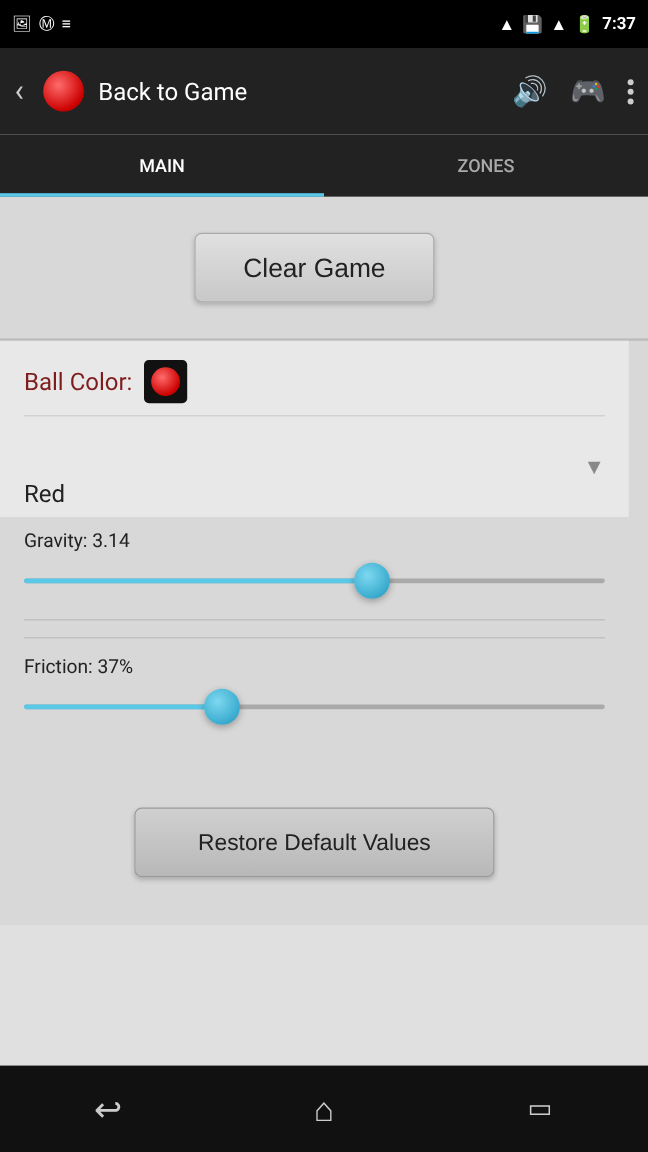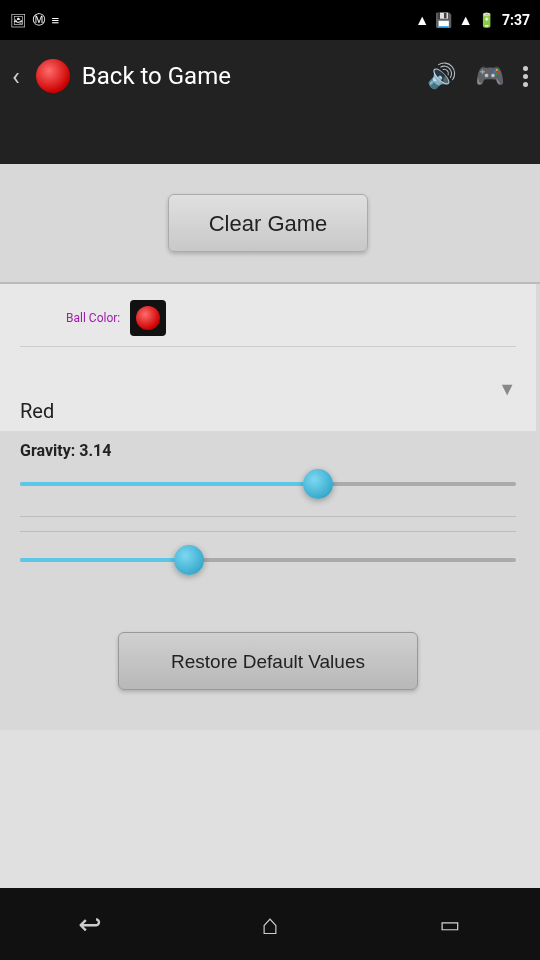--- a/index.html
+++ b/index.html
@@ -56,21 +56,21 @@
     .app-bar-ball {
       width: 34px;
       height: 34px;
       border-radius: 50%;
       background: radial-gradient(circle at 38% 35%, #ff6b6b, #cc0000 70%, #880000);
       flex-shrink: 0;
     }
     .app-bar-title {
       flex: 1;
       color: #fff;
-      font-size: 24px;
+      font-size: 20px;
       font-weight: 400;
     }
     .app-bar-actions {
       display: flex;
       align-items: center;
       gap: 18px;
     }
     .icon-sound {
       font-size: 24px;
       color: #5bc8e8;
@@ -125,21 +125,21 @@
       left: 0;
       right: 0;
       height: 3px;
       background: #5bc8e8;
     }
 
     
     .main-content {
       width: 540px;
       background: #d8d8d8;
-      padding: 30px 4px 20px 0;
+      padding: 30px 16px 20px 0;
     }
 
     
     .clear-game-btn {
       display: block;
       margin: 0 auto 30px auto;
       width: 200px;
       height: 58px;
       background: linear-gradient(to bottom, #e0e0e0, #c8c8c8);
       border: 1px solid #aaa;
@@ -165,23 +165,22 @@
       background: #e8e8e8;
       padding: 16px 20px 0 20px;
     }
     .ball-color-row {
       display: flex;
       align-items: center;
       gap: 10px;
       margin-bottom: 10px;
     }
     .ball-color-label {
-      font-size: 12px;
-      color: #a21caf;
-      margin-left: 46px;
+      font-size: 20px;
+      color: #7f1d1d;
     }
     .ball-color-swatch {
       width: 36px;
       height: 36px;
       background: #111;
       border-radius: 4px;
       display: flex;
       align-items: center;
       justify-content: center;
     }
@@ -214,21 +213,20 @@
       padding: 10px 20px;
     }
     .slider-group {
       margin-bottom: 18px;
     }
     .slider-label {
       font-size: 16px;
       color: #222;
       margin-bottom: 10px;
       display: block;
-      font-weight: bold;
     }
     .slider-track-container {
       position: relative;
       height: 28px;
       display: flex;
       align-items: center;
     }
     .slider-track {
       position: absolute;
       left: 0;
@@ -257,21 +255,21 @@
     }
     .slider-divider {
       height: 1px;
       background: #bbb;
       margin: 6px 0 14px 0;
     }
 
     
     .restore-btn {
       display: block;
-      margin: 20px auto 10px auto;
+      margin: 32px auto 10px auto;
       width: 300px;
       height: 58px;
       background: linear-gradient(to bottom, #d0d0d0, #b8b8b8);
       border: 1px solid #999;
       border-radius: 6px;
       font-size: 19px;
       color: #222;
       cursor: pointer;
       text-align: center;
       line-height: 58px;
@@ -334,20 +332,26 @@
     <span class="icon-gamepad">🎮</span>
     <div class="icon-more">
       <span></span>
       <span></span>
       <span></span>
     </div>
   </div>
 </div>
 
 <div class="tab-bar">
+  <div class="tab-item active">
+    <span>MAIN</span>
+  </div>
+  <div class="tab-item">
+    <span>ZONES</span>
+  </div>
 </div>
 
 <div class="main-content">
 
   <button class="clear-game-btn">Clear Game</button>
 
   <div class="divider"></div>
 
   <div class="ball-color-section">
     <div class="ball-color-row">
@@ -372,20 +376,21 @@
         <div class="slider-thumb" style="left: 60%"></div>
       </div>
     </div>
 
     <div class="slider-divider"></div>
 
 
     <div class="slider-divider"></div>
 
     <div class="slider-group">
+      <span class="slider-label">Friction: 37%</span>
       <div class="slider-track-container">
         <div class="slider-track"></div>
         <div class="slider-fill" style="width: 34%"></div>
         <div class="slider-thumb" style="left: 34%"></div>
       </div>
     </div>
 
   </div>
 
   <div style="background:#d8d8d8; padding: 10px 0 10px 0;">

